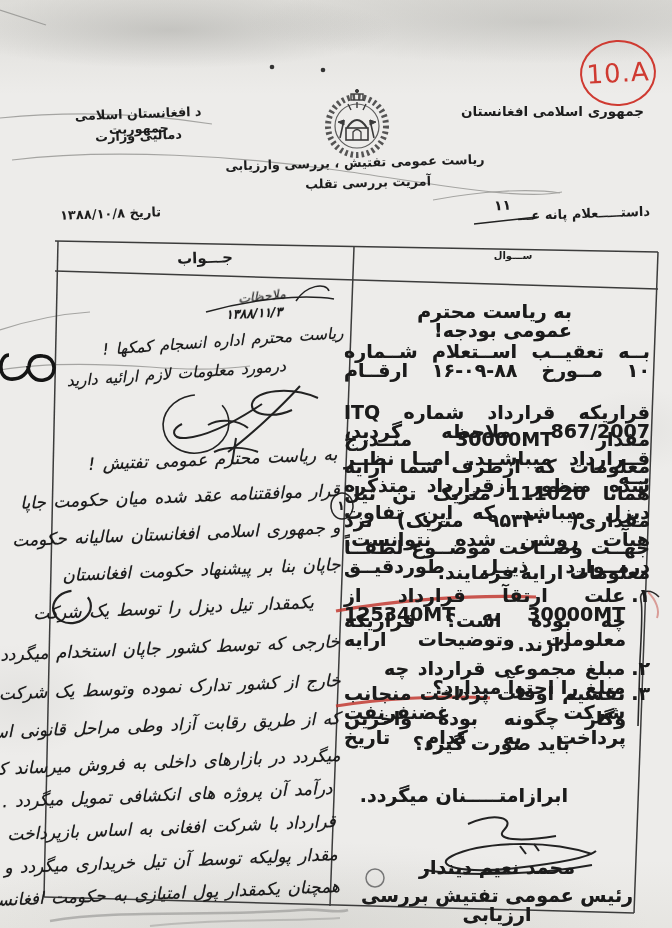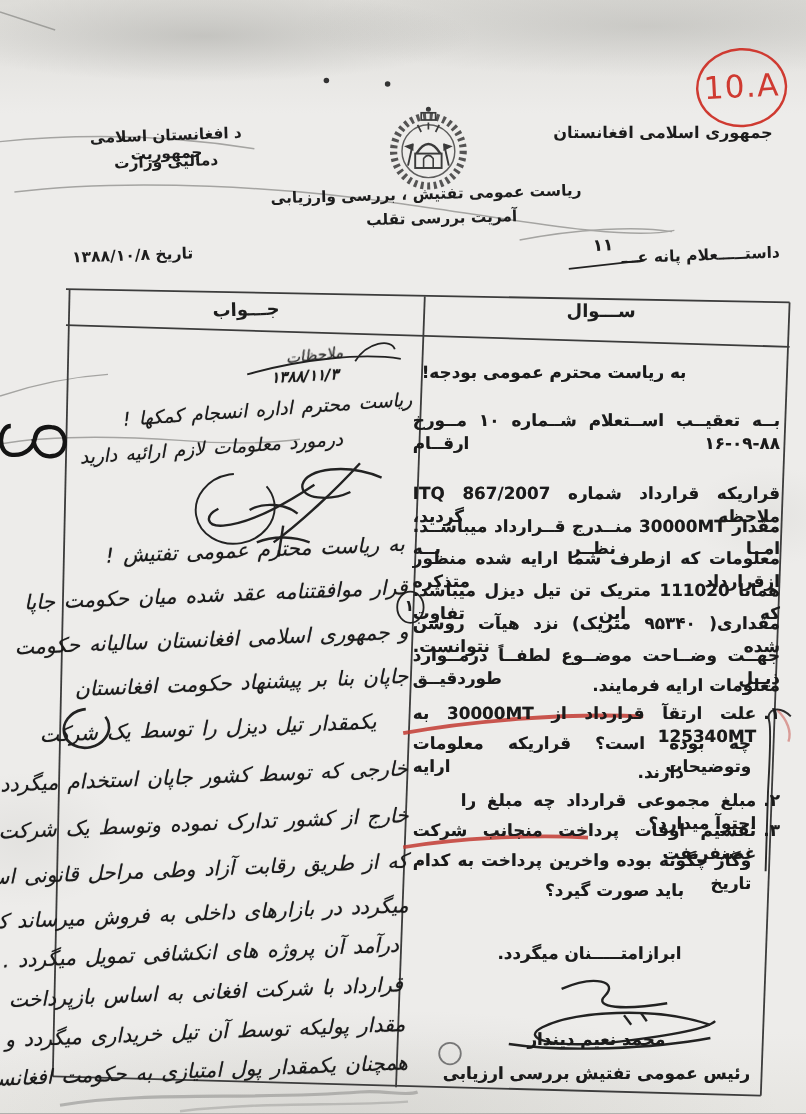--- a/index.html
+++ b/index.html
@@ -9,21 +9,21 @@
     background:
       radial-gradient(ellipse 320px 55px at 170px 30px, rgba(160,160,156,.45), transparent 70%),
       radial-gradient(ellipse 420px 60px at 540px 22px, rgba(168,168,164,.40), transparent 70%),
       radial-gradient(ellipse 500px 120px at 300px 925px, rgba(185,185,180,.30), transparent 70%),
       radial-gradient(ellipse 90px 60px at 640px 430px, rgba(200,200,196,.25), transparent 70%),
       radial-gradient(ellipse 120px 80px at 20px 700px, rgba(200,200,196,.28), transparent 70%),
       linear-gradient(180deg,#dddcd8 0px,#edecea 95px,#edecea 860px,#e6e5e1 928px);
   }
   .t{position:absolute;direction:rtl;color:#1d1d1d;}
   .bold{font-weight:700;}
-  .typed{font-weight:700;font-size:14px;line-height:19px;color:#1b1b1b;text-shadow:0 0 .5px rgba(40,40,40,.55);}
+  .typed{font-weight:700;font-size:19px;line-height:19px;color:#1b1b1b;text-shadow:0 0 .5px rgba(40,40,40,.55);}
   .qcol{position:absolute;left:344px;top:290px;width:306px;height:620px;direction:rtl;}
   .qline{position:absolute;left:0;right:0;direction:rtl;}
   .just{text-align:justify;text-align-last:justify;}
   .ar{text-align:right;}
   .al{text-align:left;}
   .ac{text-align:center;}
   .item-line{display:flex;gap:6px;direction:rtl;}
   .item-line .num{flex:0 0 auto;}
   .item-line .txt{flex:1;text-align:justify;text-align-last:justify;}
   .indent{padding-right:24px;}
@@ -142,21 +142,21 @@
     <div class="t bold ac" style="left:56px;top:128px;width:165px;font-size:12.8px;transform:rotate(-2deg);">دمالیی وزارت</div>
 
     <div class="t bold ac" style="left:222px;top:155px;width:266px;font-size:12.8px;white-space:nowrap;transform:rotate(-1.5deg);">ریاست عمومی تفتیش ، بررسی وارزیابی</div>
     <div class="t bold ac" style="left:298px;top:175px;width:140px;font-size:12.8px;white-space:nowrap;transform:rotate(-1.5deg);">آمریت بررسی تقلب</div>
 
     <div class="t bold" style="left:516px;top:206px;width:134px;font-size:13px;white-space:nowrap;transform:rotate(-2deg);">داستـــــعلام پانه عـــ</div>
     <div class="t bold" style="left:494px;top:197px;font-size:14px;transform:rotate(-3deg);">۱۱</div>
 
     <div class="t bold" style="left:60px;top:206px;font-size:13px;white-space:nowrap;transform:rotate(-2deg);">تاریخ ۱۳۸۸/۱۰/۸</div>
 
-    <div class="t bold ac" style="left:426px;top:250px;width:150px;font-size:15px;">ســـوال</div>
+    <div class="t bold ac" style="left:438px;top:250px;width:150px;font-size:10px;">ســـوال</div>
     <div class="t bold ac" style="left:130px;top:249px;width:150px;font-size:15px;transform:rotate(-1.5deg);">جـــواب</div>
 
     <div class="t" style="left:337px;top:498px;font-size:13px;font-weight:700;">۱</div>
 
     <div class="qcol typed">
       <div class="qline ar" style="top:12px;padding-right:78px;">به ریاست محترم عمومی بودجه!</div>
       <div class="qline just" style="top:52px;">بــه تعقیــب اســتعلام شــماره ۱۰ مــورخ ‪۱۶-۰۹-۸۸‬ ارقــام</div>
       <div class="qline just" style="top:113px;">قراریکه قرارداد شماره ‪ITQ 867/2007‬ ملاحظه گردید،</div>
       <div class="qline just" style="top:140px;">مقدار ‪30000MT‬ منــدرج قــرارداد میباشــد. امــا نظــر بــه</div>
       <div class="qline just" style="top:167px;">معلومات که ازطرف شما ارایه شده منظور ازقرارداد متذکره</div>

